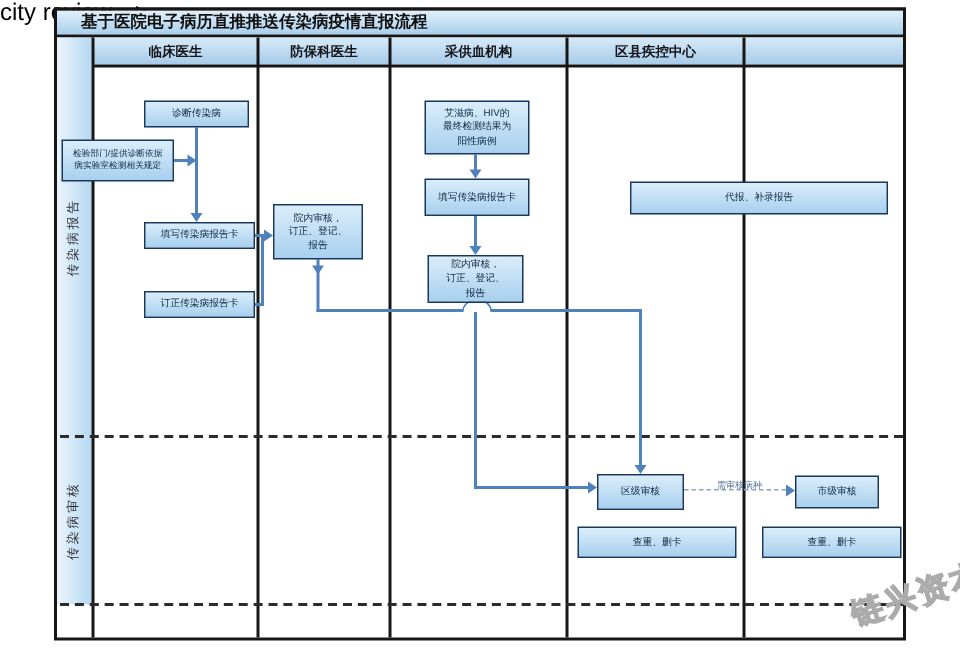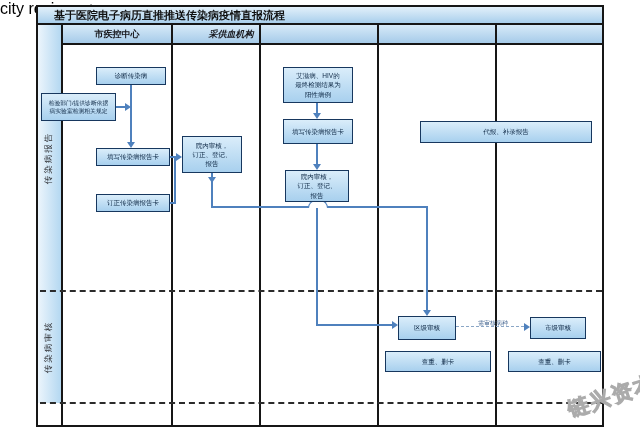--- a/index.html
+++ b/index.html
@@ -58,22 +58,24 @@
 <div class="canvas">
 
   
   <div class="abs frame" style="left:36px; top:5px; width:568px; height:422px;"></div>
 
   
   <div class="abs titlebar" style="left:36px; top:5px; width:568px; height:20px;">基于医院电子病历直推推送传染病疫情直报流程</div>
 
   
   <div class="abs header-band" style="left:62px; top:25px; width:540px; height:20px;">
-    <div class="header-cell" style="width:110px;">市疾控中心</div>
-    <div class="header-cell" style="width:118px;font-style:italic;">采供血机构</div>
+    <div class="header-cell" style="width:110px;">临床医生</div>
+    <div class="header-cell" style="width:88px;">防保科医生</div>
+    <div class="header-cell" style="width:118px;">采供血机构</div>
+    <div class="header-cell" style="width:118px;">区县疾控中心</div>
   </div>
 
   
   <div class="abs stage-cell" style="left:38px; top:25px; width:23px; height:266px;">
     <span>传染病报告</span>
   </div>
   <div class="abs stage-cell" style="left:38px; top:291px; width:23px; height:112px;">
     <span>传染病审核</span>
   </div>
 

